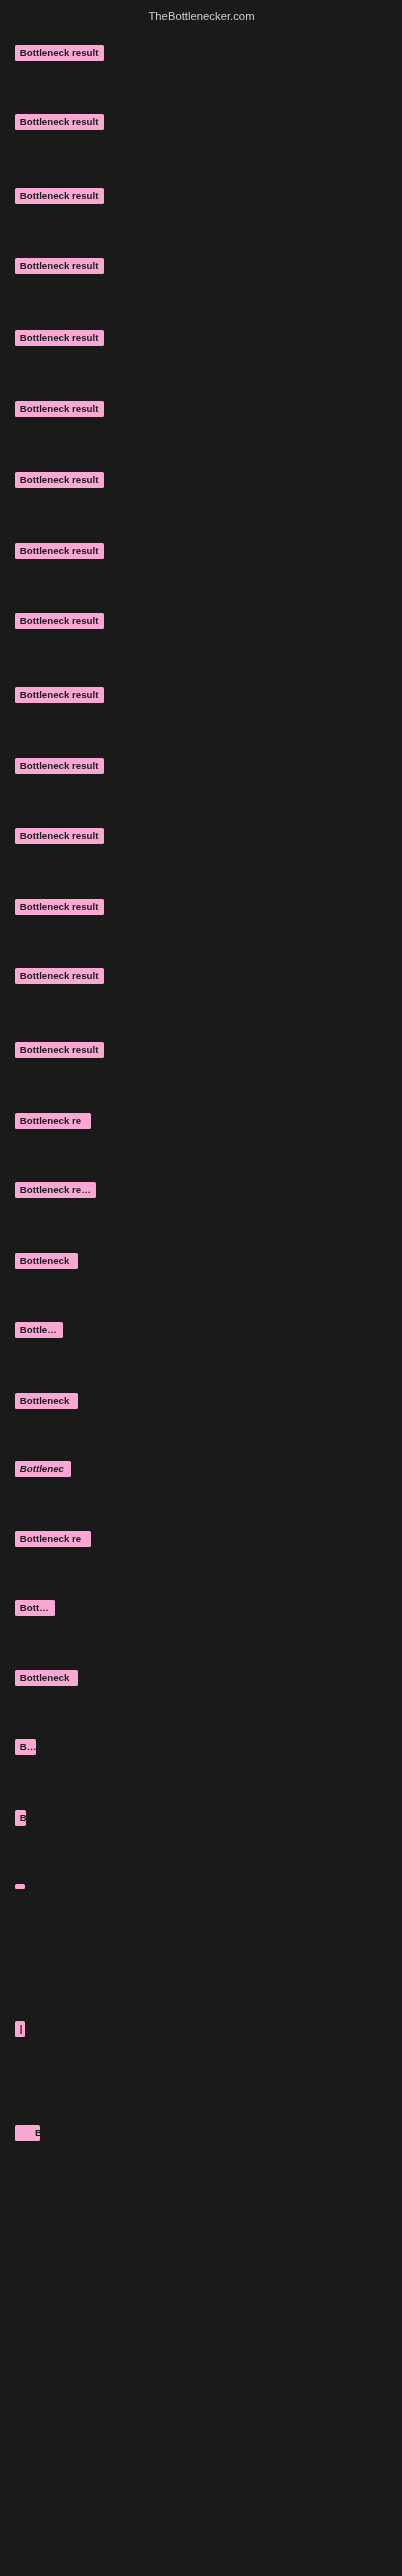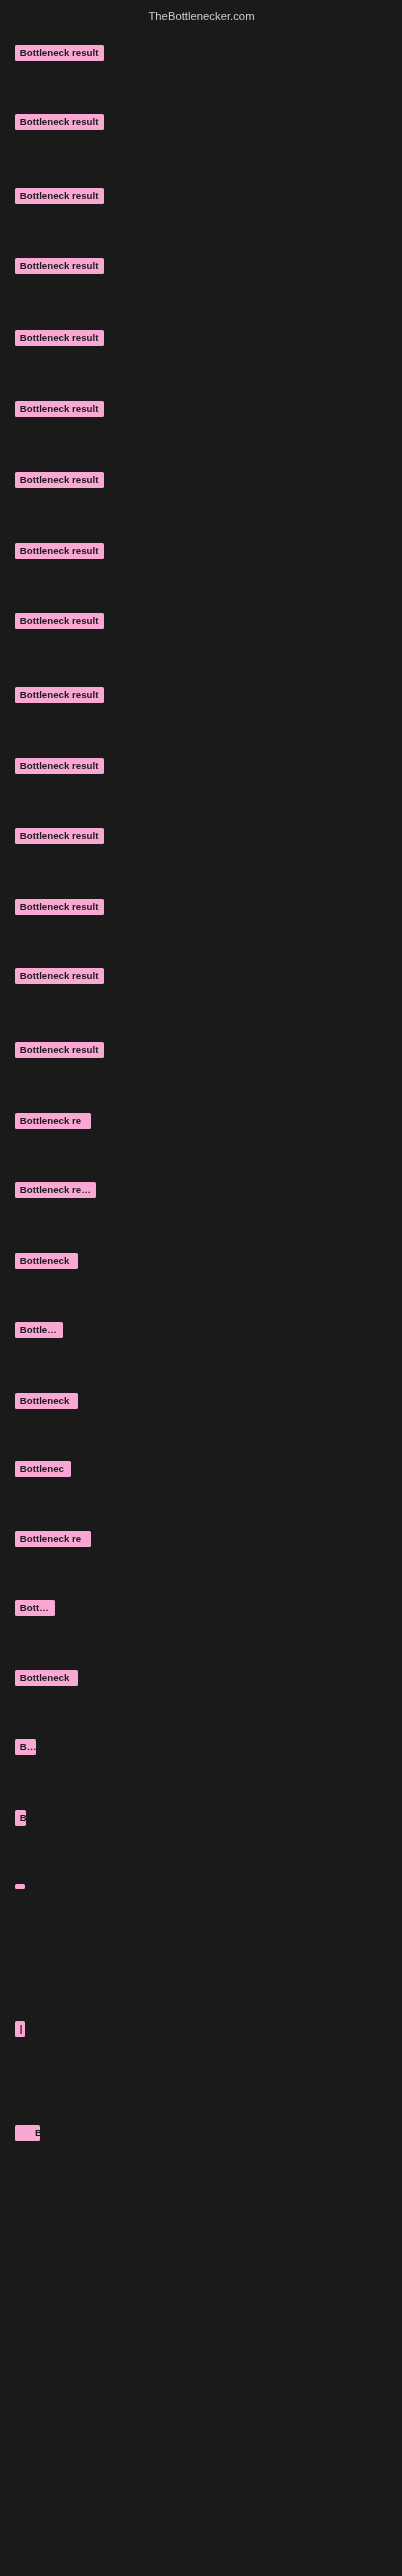--- a/index.html
+++ b/index.html
@@ -61,21 +61,21 @@
 <div class="bottleneck-badge" style="top: 758px; width: 89px; max-width: 89px;">Bottleneck result</div>
 <div class="bottleneck-badge" style="top: 828px; width: 89px; max-width: 89px;">Bottleneck result</div>
 <div class="bottleneck-badge" style="top: 899px; width: 89px; max-width: 89px;">Bottleneck result</div>
 <div class="bottleneck-badge" style="top: 968px; width: 89px; max-width: 89px;">Bottleneck result</div>
 <div class="bottleneck-badge" style="top: 1042px; width: 89px; max-width: 89px;">Bottleneck result</div>
 <div class="bottleneck-badge" style="top: 1113px; width: 76px; max-width: 76px;">Bottleneck re</div>
 <div class="bottleneck-badge" style="top: 1182px; width: 99px; max-width: 81px;">Bottleneck resul</div>
 <div class="bottleneck-badge" style="top: 1253px; width: 63px; max-width: 63px;">Bottleneck</div>
 <div class="bottleneck-badge" style="top: 1322px; width: 48px; max-width: 50px;">Bottlene</div>
 <div class="bottleneck-badge" style="top: 1393px; width: 63px; max-width: 63px;">Bottleneck</div>
-<div class="bottleneck-badge" style="top: 1461px; width: 56px; max-width: 56px;">Bottlenec</div>
+<div class="bottleneck-badge" style="top: 1461px; width: 56px; max-width: 56px; font-style: italic;">Bottlenec</div>
 <div class="bottleneck-badge" style="top: 1531px; width: 76px; max-width: 76px;">Bottleneck re</div>
 <div class="bottleneck-badge" style="top: 1600px; width: 40px; max-width: 44px; text-align: center;">Bottlen</div>
 <div class="bottleneck-badge" style="top: 1670px; width: 63px; max-width: 63px;">Bottleneck</div>
 <div class="bottleneck-badge" style="top: 1739px; width: 21px; max-width: 21px;">Bo</div>
 <div class="bottleneck-badge" style="top: 1810px; width: 11.3px; max-width: 11.3px;">B</div>
 <div class="bottleneck-badge" style="top: 1884px; width: 6.4px; max-width: 6.4px;"></div>
 <div class="bottleneck-badge" style="top: 2021px; width: 4.8px; max-width: 4.8px;">|</div>
 <div class="bottleneck-badge" style="top: 2125px; width: 22.5px; max-width: 22.5px; padding-left: 20px;">Bot</div>
 
 

